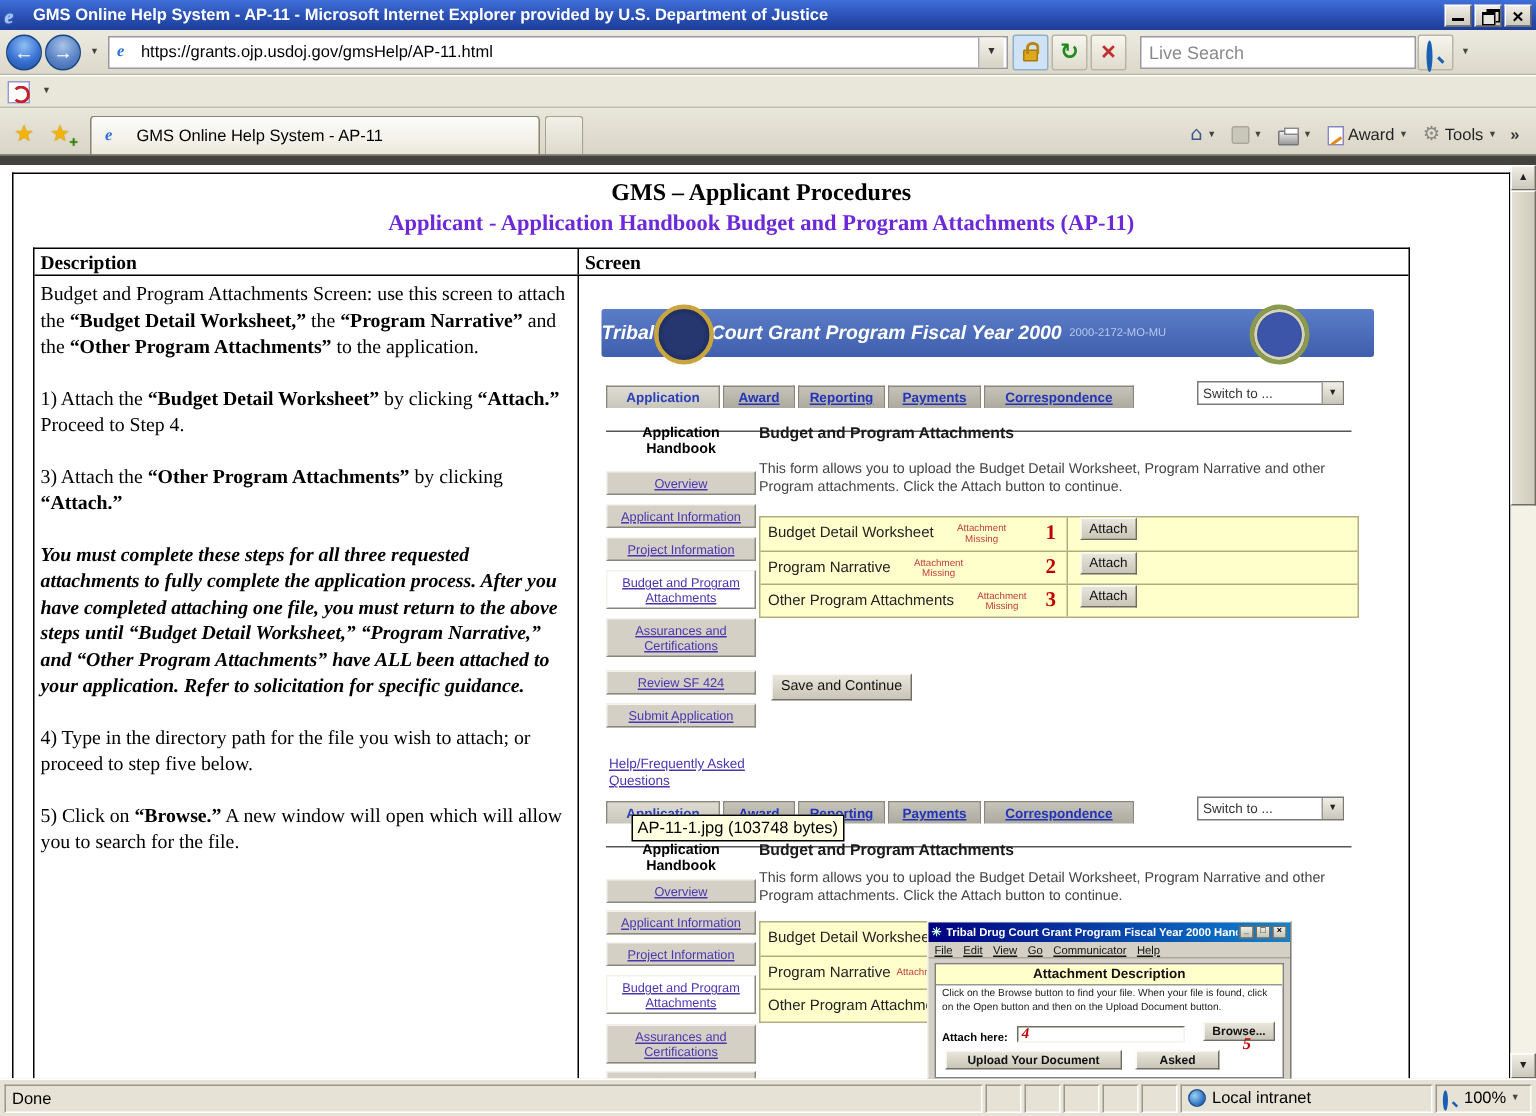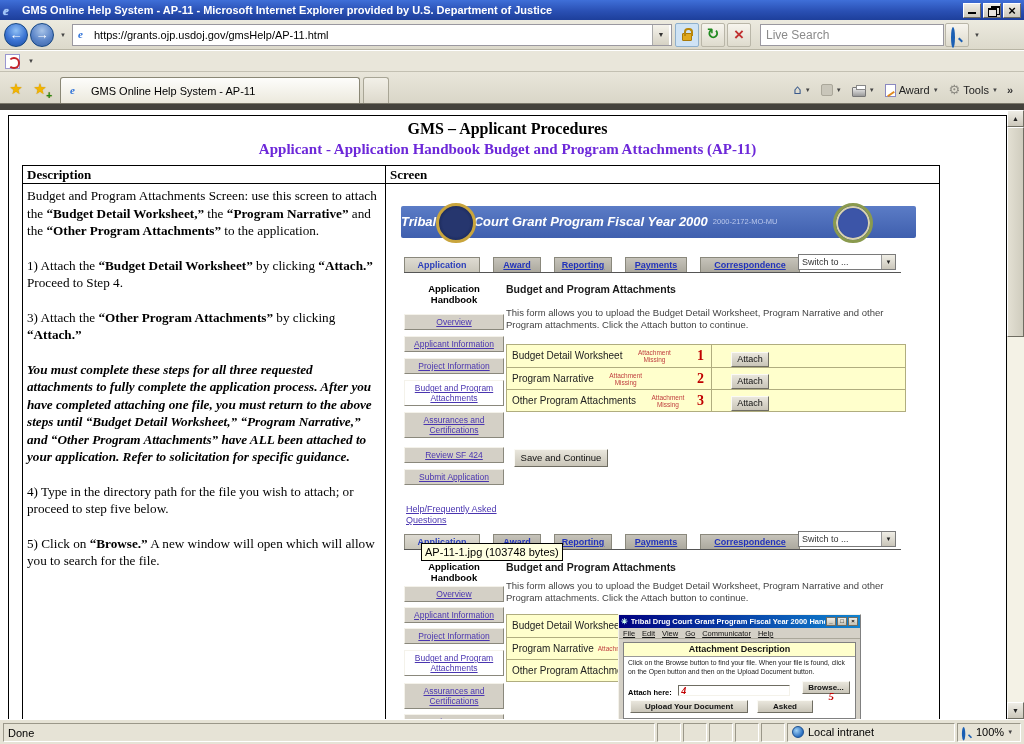--- a/index.html
+++ b/index.html
@@ -109,22 +109,22 @@
 
   
   .banner{position:absolute;left:15px;top:22px;width:515px;height:32px;border-radius:2px;
     background:linear-gradient(180deg,#5b7cc6,#3f5fae);display:flex;align-items:center}
   .banner-title{font:bold italic 13px/32px "Liberation Sans",sans-serif;color:#fff;white-space:nowrap}
   .banner-code{font:7.5px/32px "Liberation Sans",sans-serif;color:#b9c7ec;margin-left:5px}
   .seal{position:absolute;width:40px;height:40px;border-radius:50%;top:19px}
   .seal-doj{left:50px;background:radial-gradient(circle,#26366e 55%,#101d48 100%);border:3px solid #c9a53d}
   .seal-agency{left:447px;background:radial-gradient(circle,#3c55a8 55%,#22346e 100%);border:3px solid #8a9a4e;
     box-shadow:inset 0 0 0 2px #d8d2b0}
-  .tabsrow{position:absolute;left:18px;display:flex;align-items:flex-end;gap:13px;
-    width:497px;border-bottom:1px solid #555;padding-bottom:0}
+  .tabsrow{position:absolute;left:18px;display:flex;align-items:flex-end;gap:2px;
+    width:497px;border-bottom:1px solid #555;padding-bottom:15px}
   .gtab{height:15px;background:linear-gradient(#c6c3ba,#aca99e);border:1px solid #8a887c;border-bottom:none;
     text-align:center;font:bold 9px/14px "Liberation Sans",sans-serif}
   .gtab span{color:#2233bb;text-decoration:underline}
   .gtab.active{background:linear-gradient(#dedbd2,#c9c6ba)}
   .gtab.active span{text-decoration:none;color:#2b3fbb}
   .gsel{position:absolute;width:98px;height:16px;background:#fff;border:1px solid #7a7a7a;
     display:flex;align-items:flex-start}
   .gsel-text{flex:1;font:9px/14px "Liberation Sans",sans-serif;color:#333;padding-left:3px;white-space:nowrap;overflow:hidden}
   .gsel-arrow{width:14px;height:100%;background:linear-gradient(#f0eee6,#cac6ba);border-left:1px solid #999;
     text-align:center;font-size:6px;line-height:15px;color:#222}
@@ -142,21 +142,21 @@
     color:#4a35b0;text-decoration:underline}
   .ytable{position:absolute;border:1px solid #b0ad7f;background:#ffffcc}
   .yrow{height:22px;display:flex;border-top:1px solid #b0ad7f}
   .yrow:first-child{border-top:none}
   .ycell-l{width:204px;position:relative;display:flex;align-items:center;padding-left:5px;overflow:hidden}
   .ycell-l.narrow{width:100%;white-space:nowrap}
   .ylabel{font:10px/12px "Liberation Sans",sans-serif;color:#222;white-space:nowrap}
   .ymiss{display:inline-block;width:56px;margin-left:4px;font:6.5px/7px "Liberation Sans",sans-serif;
     color:#c04040;text-align:center;flex:0 0 auto}
   .ynum{position:absolute;right:7px;top:3px;font:bold 14px/16px "Liberation Serif",serif;color:#c00000}
-  .ycell-r{flex:1;border-left:1px solid #b0ad7f;display:flex;align-items:flex-end;padding-left:19px}
+  .ycell-r{flex:1;border-left:1px solid #b0ad7f;display:flex;align-items:flex-start;padding-left:8px}
   .gbtn{background:linear-gradient(#e9e6dc,#c9c5b8);border:1px solid #6f6d62;
     border-top-color:#fbfaf5;border-left-color:#fbfaf5;color:#111;text-align:center}
   .attachbtn{width:38px;height:15px;font:9px/13px "Liberation Sans",sans-serif}
   .savebtn{position:absolute;left:128px;top:265px;width:94px;height:18px;font:9.5px/16px "Liberation Sans",sans-serif}
 
   .tooltip{position:absolute;left:35px;top:359px;z-index:60;background:#ffffe1;border:1px solid #000;
     padding:1px 3px;font:11px/14px "Liberation Sans",sans-serif;color:#000;white-space:nowrap}
 
   
   .popup{position:absolute;left:232px;top:430px;width:243px;height:106px;z-index:40;

